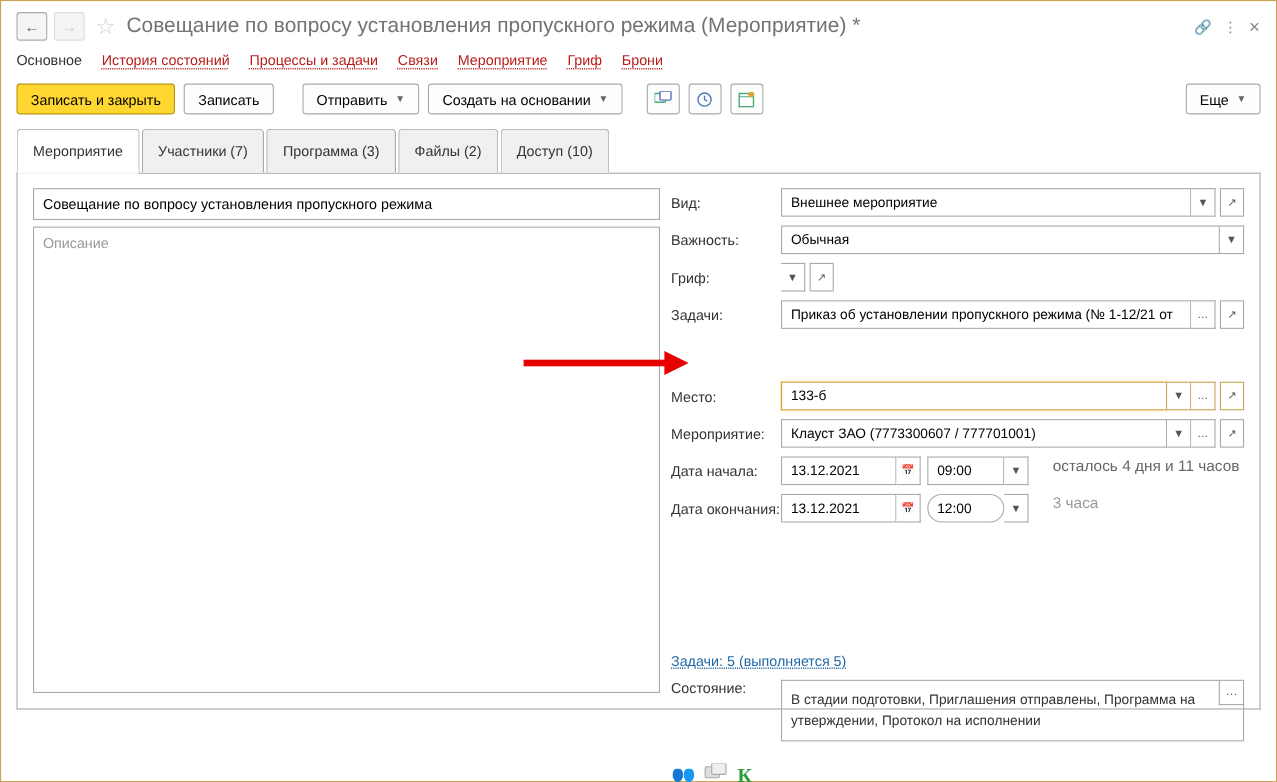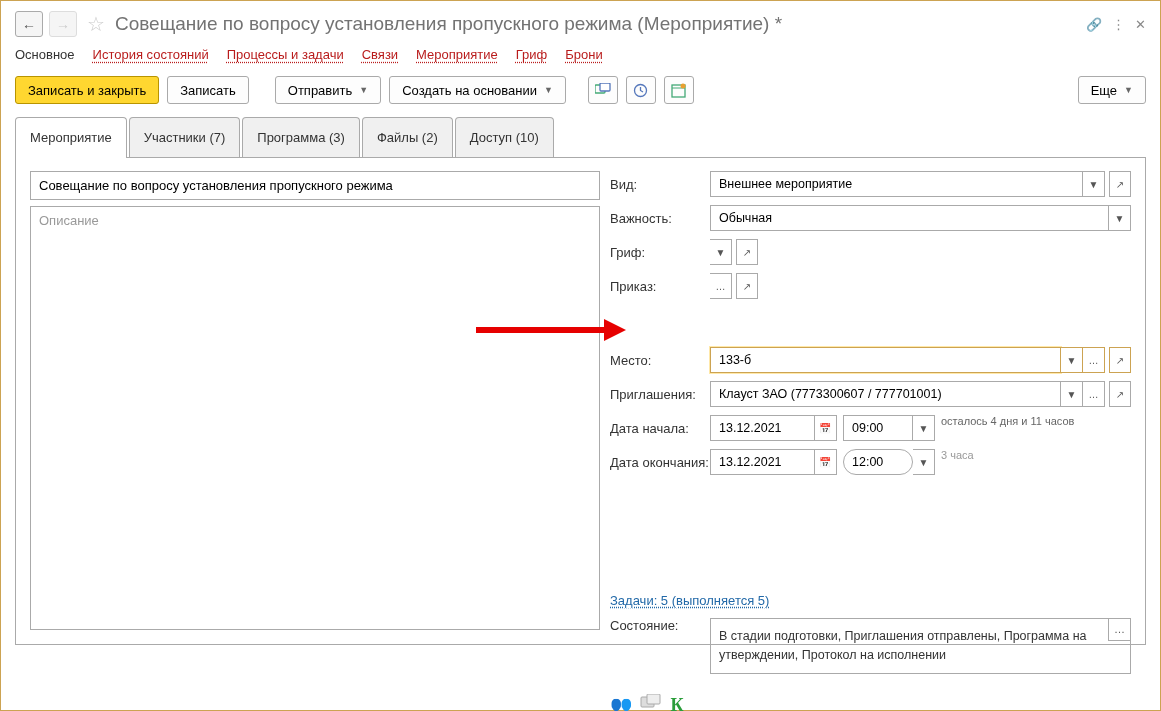--- a/index.html
+++ b/index.html
@@ -37,21 +37,21 @@
 .field-row { display: flex; align-items: center; margin-bottom: 8px; min-height: 26px; }
 .field-label { width: 100px; font-size: 13px; color: #333; }
 .field-control { flex: 1; display: flex; gap: 0; }
 .field-input { border: 1px solid #aaa; padding: 5px 8px; font-size: 12.5px; flex: 1; height: 26px; min-width: 0; }
 .field-input.highlight { border-color: #cca352; box-shadow: 0 0 0 1px #ffe8a8; }
 .field-btn { width: 22px; height: 26px; border: 1px solid #aaa; background: #fff; display: inline-flex; align-items: center; justify-content: center; cursor: pointer; font-size: 10px; color: #555; border-left: none; }
 .field-btn.sep { margin-left: 4px; border-left: 1px solid #aaa; }
 .date-input { width: 105px; flex: none; }
 .time-input { width: 70px; flex: none; }
 .date-btn { width: 22px; }
-.field-note { margin-left: 6px; color: #666; font-size: 11px; }
+.field-note { margin-left: 22px; color: #666; font-size: 14px; }
 .field-note.gray { color: #999; }
 
 .gap-large { height: 40px; }
 .tasks-link { color: #2269a8; text-decoration: underline; cursor: pointer; font-size: 13px; margin-bottom: 10px; display: inline-block; text-underline-offset: 2px; text-decoration-style: dotted; }
 .state-box { border: 1px solid #aaa; padding: 8px; font-size: 12.5px; line-height: 1.5; position: relative; }
 .state-more { position: absolute; right: 0; top: 0; width: 22px; height: 22px; border-left: 1px solid #aaa; border-bottom: 1px solid #aaa; display: flex; align-items: center; justify-content: center; cursor: pointer; font-size: 11px; color: #555; }
 
 .bottom-icons { display: flex; gap: 8px; margin-top: 20px; align-items: center; }
 .bottom-icons > span { font-size: 18px; cursor: pointer; }
 .people-icon { color: #b0845c; }
@@ -161,41 +161,42 @@
 
       <div class="field-row">
         <div class="field-label">Гриф:</div>
         <div class="field-control">
           <span class="field-btn">▼</span>
           <span class="field-btn sep">↗</span>
         </div>
       </div>
 
       <div class="field-row">
-        <div class="field-label">Приказ:</div>
-        <div class="field-control">
+        <div class="field-label">Задачи:</div>
+        <div class="field-control">
+          <input class="field-input" value="Приказ об установлении пропускного режима (№ 1-12/21 от" style="">
           <span class="field-btn">…</span>
           <span class="field-btn sep">↗</span>
         </div>
       </div>
 
       <div class="gap-large"></div>
 
       <div class="field-row">
         <div class="field-label">Место:</div>
         <div class="field-control">
           <input class="field-input highlight" value="133-б" style="">
           <span class="field-btn" style="border-color:#cca352">▼</span>
           <span class="field-btn" style="border-color:#cca352">…</span>
           <span class="field-btn sep" style="border-color:#cca352">↗</span>
         </div>
       </div>
 
       <div class="field-row">
-        <div class="field-label">Приглашения:</div>
+        <div class="field-label">Мероприятие:</div>
         <div class="field-control">
           <input class="field-input" value="Клауст ЗАО (7773300607 / 777701001)" style="">
           <span class="field-btn">▼</span>
           <span class="field-btn">…</span>
           <span class="field-btn sep">↗</span>
         </div>
       </div>
 
       <div class="field-row">
         <div class="field-label">Дата начала:</div>

